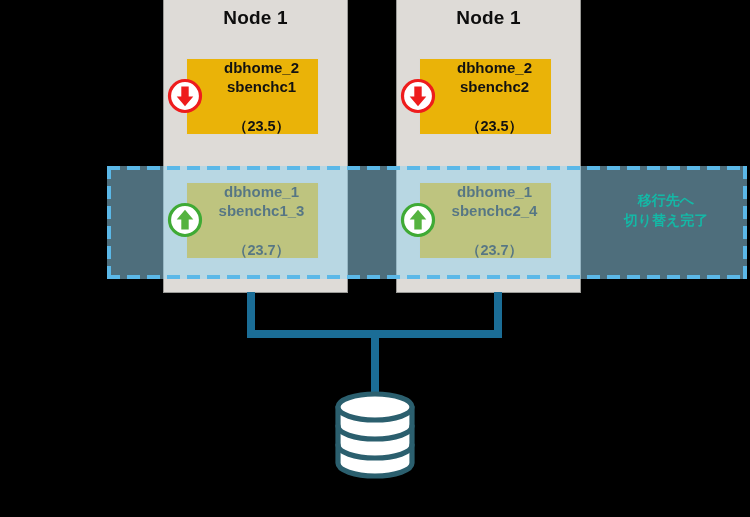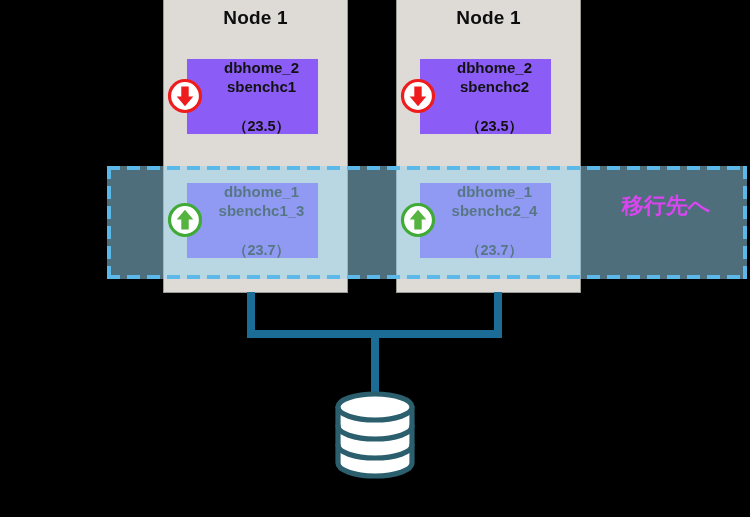--- a/index.html
+++ b/index.html
@@ -35,21 +35,21 @@
     text-align: center;
     font-size: 19px;
     font-weight: bold;
     color: #0d0d0d;
     letter-spacing: 0.2px;
   }
 
   
   .svc-box {
     position: absolute;
-    background: #8b5cf6;
+    background: #eab308;
     border: 1px solid #dcdad7;
     box-sizing: border-box;
   }
   #svc-n1-top    { left: 186px; top: 58px;  width: 133px; height: 77px; }
   #svc-n2-top    { left: 419px; top: 58px;  width: 133px; height: 77px; }
   #svc-n1-bottom { left: 186px; top: 182px; width: 133px; height: 77px; }
   #svc-n2-bottom { left: 419px; top: 182px; width: 133px; height: 77px; }
 
   .svc-text {
     position: absolute;
@@ -115,23 +115,23 @@
   }
   #highlight-band .dash-left  { left: 0; }
   #highlight-band .dash-right { right: 0; }
 
   #band-caption {
     position: absolute;
     left: 586px;
     top: 190px;
     width: 160px;
     text-align: center;
-    font-size: 22px;
-    font-weight: bold;
-    color: #d946ef;
+    font-size: 14px;
+    font-weight: bold;
+    color: #14b8a6;
     line-height: 1.45;
     z-index: 7;
     font-family: "DejaVu Sans", "Liberation Sans", sans-serif;
   }
   #band-caption span { display: block; }
 
   
   .conn {
     position: absolute;
     background: #1b6d96;
@@ -199,20 +199,21 @@
 
   <div id="highlight-band">
     <div class="dash-edge dash-top"></div>
     <div class="dash-edge dash-bottom"></div>
     <div class="dash-edge dash-left"></div>
     <div class="dash-edge dash-right"></div>
   </div>
 
   <div id="band-caption">
     <span>移行先へ</span>
+    <span>切り替え完了</span>
   </div>
 
   <svg class="status-icon" id="icon-n1-down" viewBox="0 0 36 36">
     <circle cx="18" cy="18" r="15.5" fill="#ffffff" stroke="#ee1c1c" stroke-width="3.2"></circle>
     <path d="M14.3 8.6 h7.4 v10.0 h4.6 L18 28.2 L9.7 18.6 h4.6 z" fill="#ee1c1c"></path>
   </svg>
 
   <svg class="status-icon" id="icon-n2-down" viewBox="0 0 36 36">
     <circle cx="18" cy="18" r="15.5" fill="#ffffff" stroke="#ee1c1c" stroke-width="3.2"></circle>
     <path d="M14.3 8.6 h7.4 v10.0 h4.6 L18 28.2 L9.7 18.6 h4.6 z" fill="#ee1c1c"></path>

